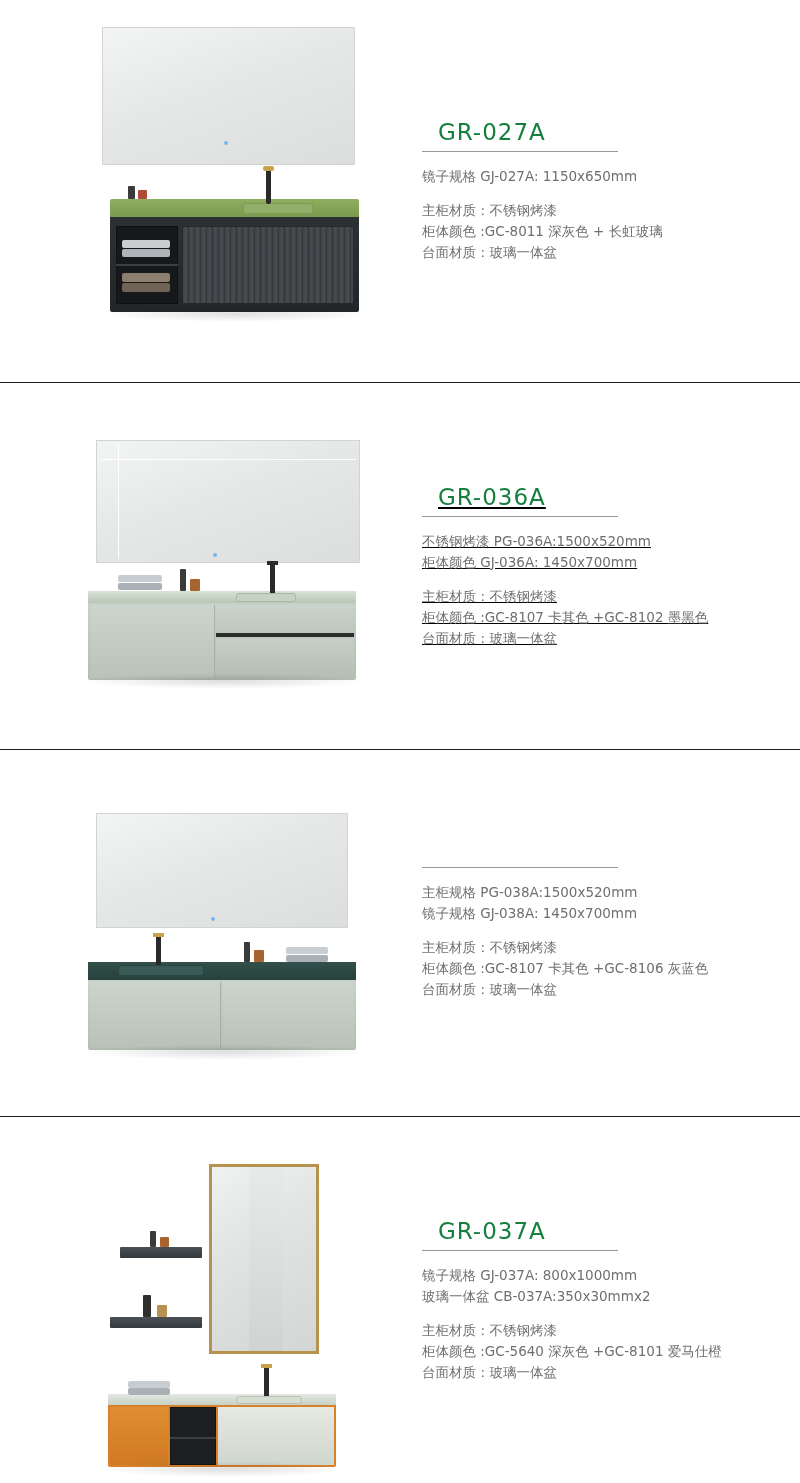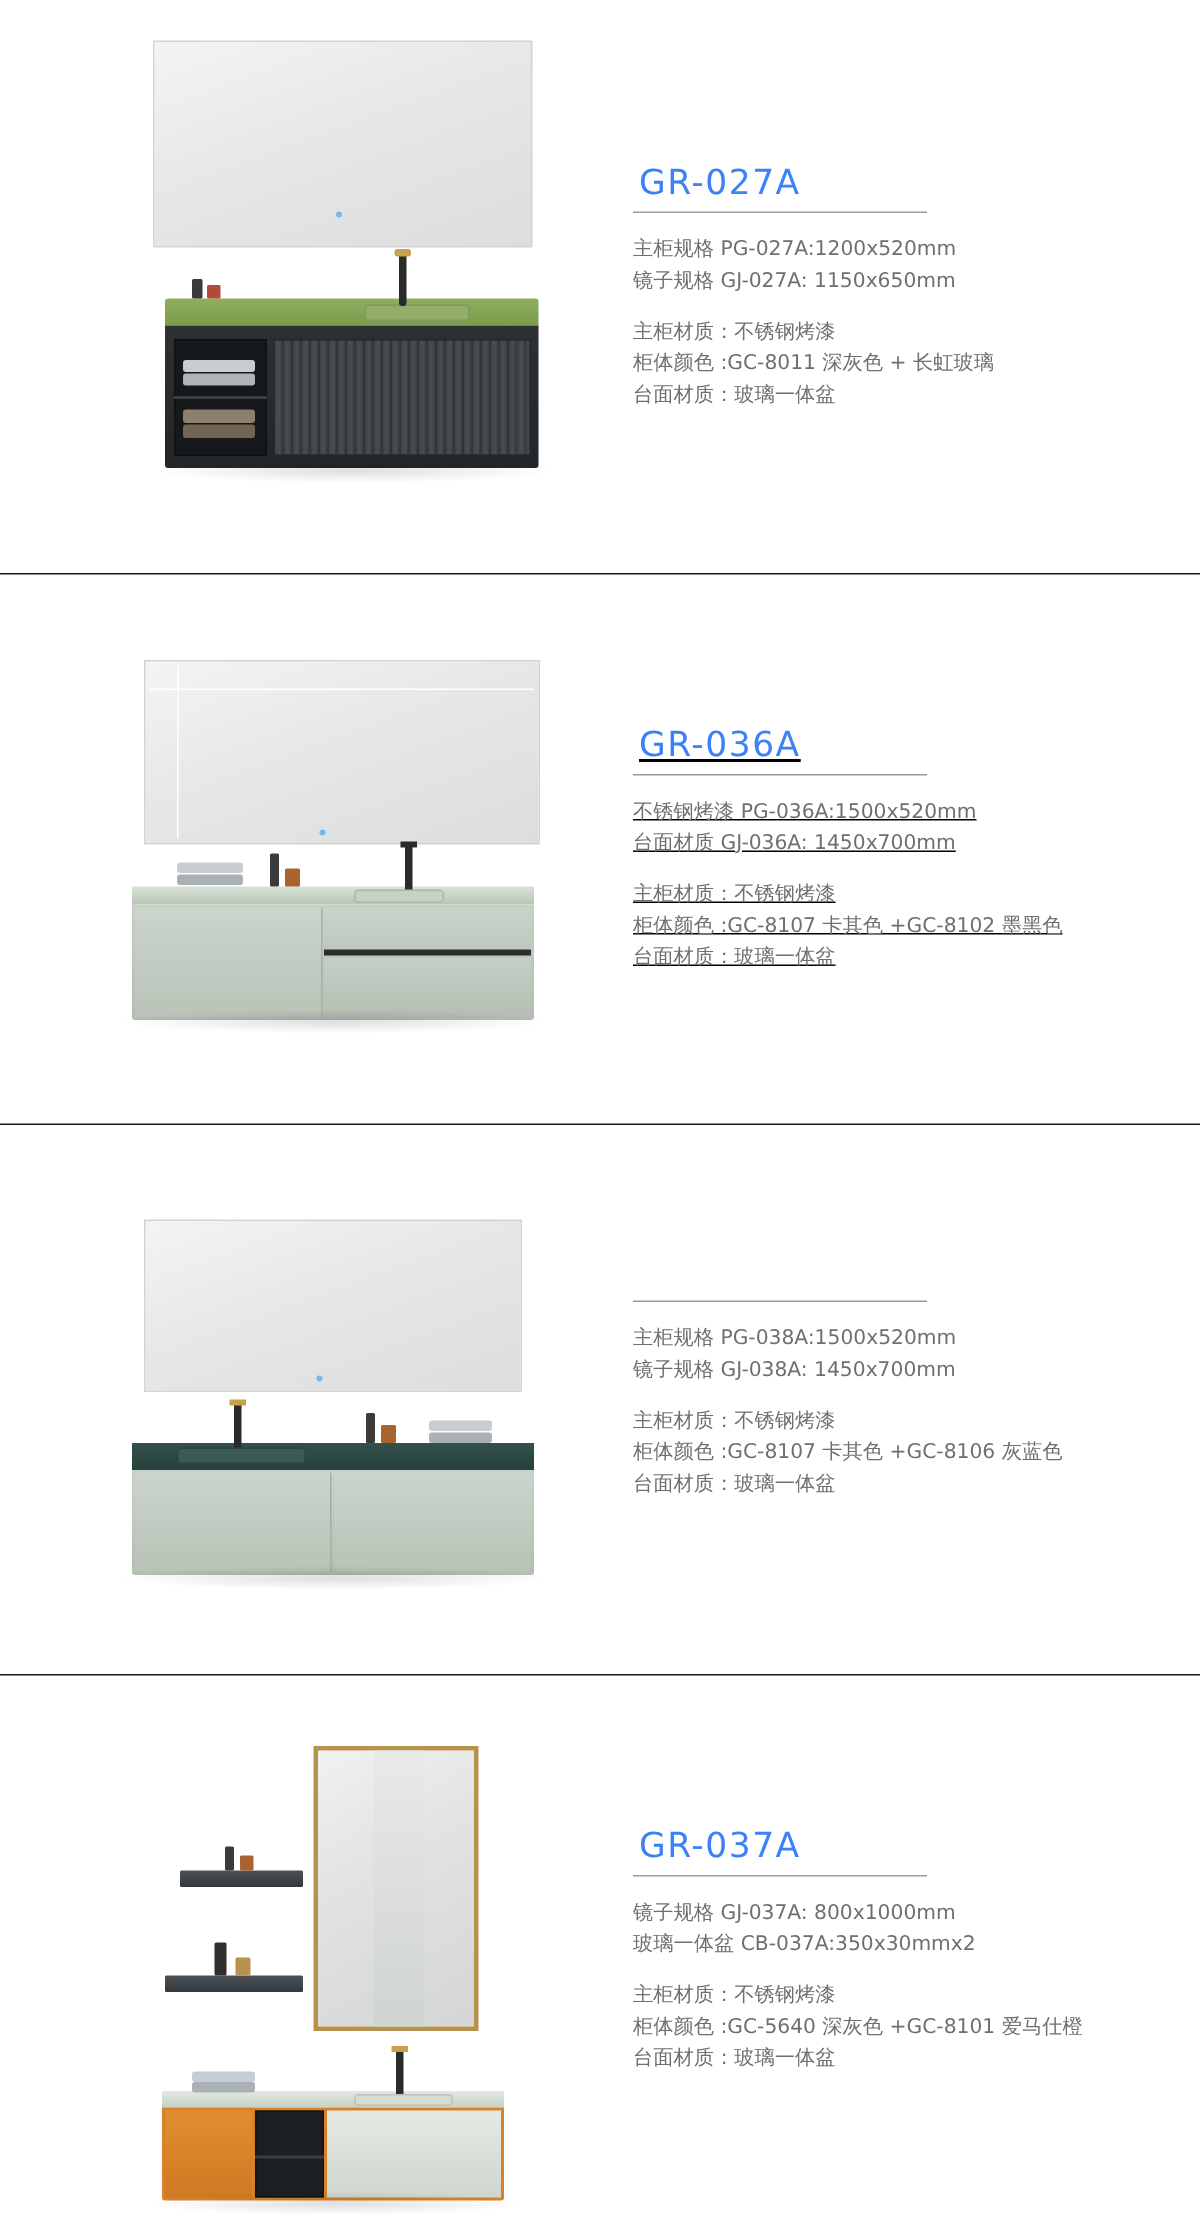--- a/index.html
+++ b/index.html
@@ -34,24 +34,24 @@
     height: 100%;
   }
   .info-col {
     width: 400px;
     flex: 0 0 400px;
     padding-left: 22px;
     padding-right: 10px;
   }
   .model-title {
     font-size: 23px;
-    color: #3b82f6;
+    color: #15803d;
     letter-spacing: 1px;
     font-weight: 400;
-    margin: 0 0 6px 4px;
+    margin: 0 0 6px 16px;
     font-family: "DejaVu Sans", sans-serif;
   }
   .title-rule {
     width: 196px;
     height: 1px;
     background: #9a9a9a;
     margin-bottom: 14px;
   }
   .spec-line {
     font-size: 13.5px;
@@ -121,21 +121,20 @@
       <div class="cab" style="left:182px; top:226px; width:172px; height:78px; background:repeating-linear-gradient(90deg,#3e4246 0px,#4a4e52 3px,#2f3336 6px); border:1px solid #26292c;"></div>
 
       <div class="bottle" style="left:128px; top:186px; width:7px; height:13px; background:#3a3a3a;"></div>
       <div class="bottle" style="left:138px; top:190px; width:9px; height:9px; background:#b24a3a;"></div>
       <div class="shadow-soft" style="left:100px; top:306px; width:270px; height:16px;"></div>
     </div>
 
     <div class="info-col">
       <div class="model-title">GR-027A</div>
       <div class="title-rule"></div>
-      <div class="spec-line">主柜规格 PG-027A:1200x520mm</div>
       <div class="spec-line">镜子规格 GJ-027A: 1150x650mm</div>
       <div class="spec-gap"></div>
       <div class="spec-line">主柜材质：不锈钢烤漆</div>
       <div class="spec-line">柜体颜色 :GC-8011 深灰色 + 长虹玻璃</div>
       <div class="spec-line">台面材质：玻璃一体盆</div>
     </div>
   </div>
 
   <div class="divider"></div>
 
@@ -162,21 +161,21 @@
       <div class="towel" style="left:118px; top:200px; width:44px; height:7px; background:#aab1b6;"></div>
       <div class="bottle" style="left:180px; top:186px; width:6px; height:22px; background:#3a3a3a;"></div>
       <div class="bottle" style="left:190px; top:196px; width:10px; height:12px; background:#a8632e;"></div>
       <div class="shadow-soft" style="left:78px; top:290px; width:290px; height:16px;"></div>
     </div>
 
     <div class="info-col">
       <div class="model-title">GR-036A</div>
       <div class="title-rule"></div>
       <div class="spec-line">不锈钢烤漆 PG-036A:1500x520mm</div>
-      <div class="spec-line">台面材质 GJ-036A: 1450x700mm</div>
+      <div class="spec-line">柜体颜色 GJ-036A: 1450x700mm</div>
       <div class="spec-gap"></div>
       <div class="spec-line">主柜材质：不锈钢烤漆</div>
       <div class="spec-line">柜体颜色 :GC-8107 卡其色 +GC-8102 墨黑色</div>
       <div class="spec-line">台面材质：玻璃一体盆</div>
     </div>
   </div>
 
   <div class="divider"></div>
 
   <div class="product" id="p3">

